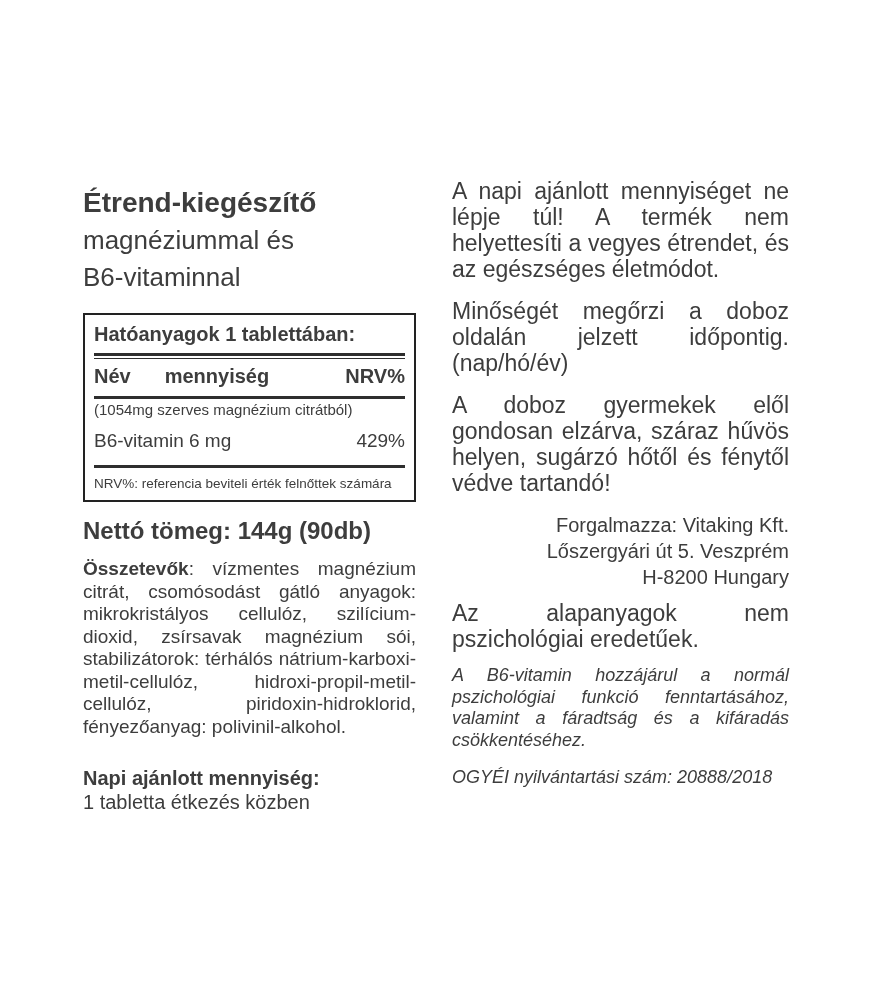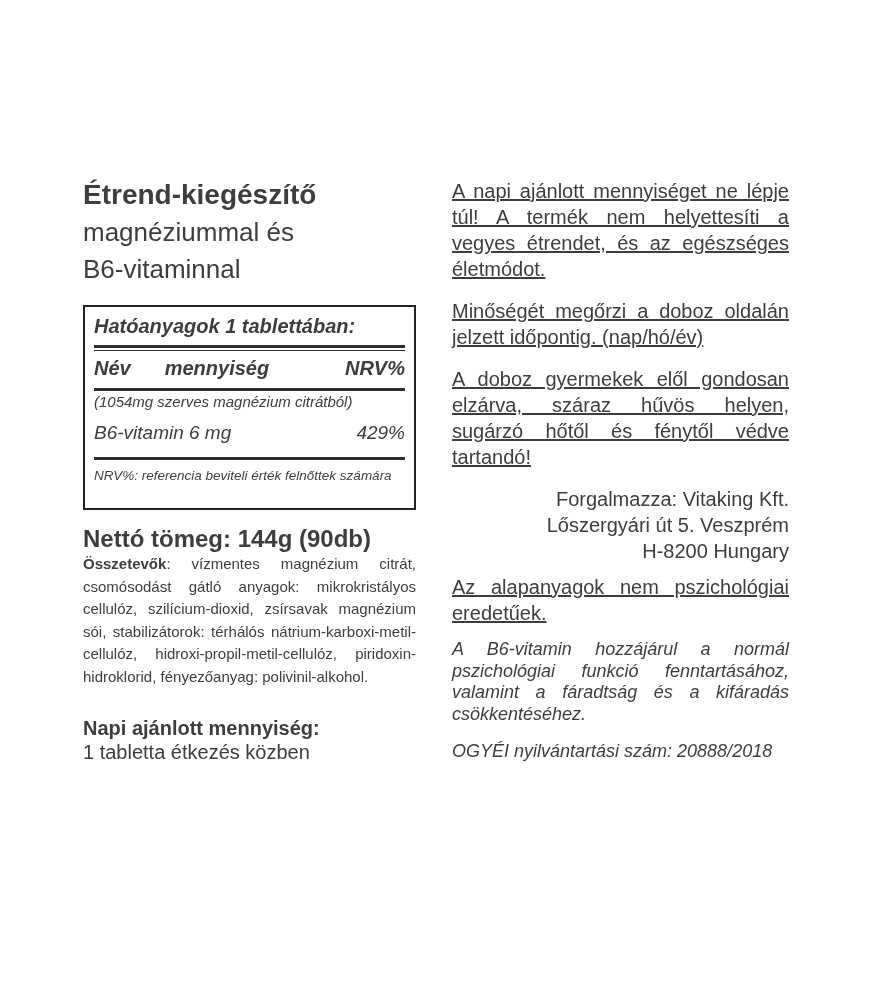--- a/index.html
+++ b/index.html
@@ -5,52 +5,51 @@
   * { margin: 0; padding: 0; box-sizing: border-box; }
   html, body { background: #ffffff; }
   body {
     width: 870px; height: 1000px; position: relative; overflow: hidden;
     font-family: "Liberation Sans", sans-serif;
     color: #3d3d3d;
   }
   .page { position: absolute; inset: 0; background: #ffffff; }
 
   
-  .col-left { position: absolute; left: 83px; top: 176px; width: 333px; }
+  .col-left { position: absolute; left: 83px; top: 184px; width: 333px; }
   .title-line1 { font-size: 28px; font-weight: bold; line-height: 38px; white-space: nowrap; }
   .title-line2, .title-line3 { font-size: 26px; font-weight: normal; line-height: 37px; white-space: nowrap; }
 
   .ing-table {
     margin-top: 17px;
     border: 2px solid #222222;
     width: 333px;
-    padding: 6px 9px 23px 9px;
-    font-style: italic;
+    padding: 6px 9px 7px 9px;
   }
   .tbl-caption { font-weight: bold; font-size: 20px; padding: 2px 0 7px 0; }
   .rule-double { height: 6px; border-top: 3px solid #2e2e2e; border-bottom: 1px solid #2e2e2e; }
   .rule-thick  { border-top: 3px solid #2e2e2e; margin-top: 5px; }
   .tbl-row { display: flex; align-items: baseline; font-size: 19px; padding-top: 7px; }
   .tbl-head { font-weight: bold; font-size: 20px; padding: 6px 0 8px 0; gap: 34px; }
   .c-name { flex: 1; text-align: left; white-space: nowrap; }
   .c-amt  { width: 128px; text-align: left; white-space: nowrap; }
   .c-nrv  { width: 88px;  text-align: right; white-space: nowrap; }
   .tbl-note { font-size: 15px; padding: 2px 0 5px 0; white-space: nowrap; }
   .tbl-row.last { padding-bottom: 8px; }
   .tbl-footnote { font-size: 13.5px; padding: 8px 0 2px 0; white-space: nowrap; }
 
   .net-weight { margin-top: 15px; font-size: 24px; font-weight: bold; white-space: nowrap; }
-  .ingredients { font-size: 15px; line-height: 22.5px; text-align: justify; }
+  .ingredients { margin-top: 13px; font-size: 19px; line-height: 22.5px; text-align: justify; }
   .ingredients .lbl { font-weight: bold; }
   .daily-label { margin-top: 28px; font-size: 20px; font-weight: bold; line-height: 24px; }
   .daily-text  { font-size: 20px; line-height: 24px; }
 
   
   .col-right { position: absolute; left: 452px; top: 178px; width: 337px; }
-  .para { font-size: 20px; line-height: 26px; text-align: justify; margin-bottom: 16px; text-decoration: underline; }
+  .para { font-size: 23px; line-height: 26px; text-align: justify; margin-bottom: 16px; }
   .addr { font-size: 20px; line-height: 26px; text-align: right; margin-bottom: 10px; }
   .origin { margin-bottom: 13px; }
   .claims { font-style: italic; font-size: 18px; line-height: 21.5px; text-align: justify; margin-bottom: 15px; }
   .claims .claim-line { text-align: justify; }
   .registration { font-style: italic; font-size: 18px; line-height: 22px; white-space: nowrap; }
 </style>
 </head>
 <body>
 
 <div class="page">

